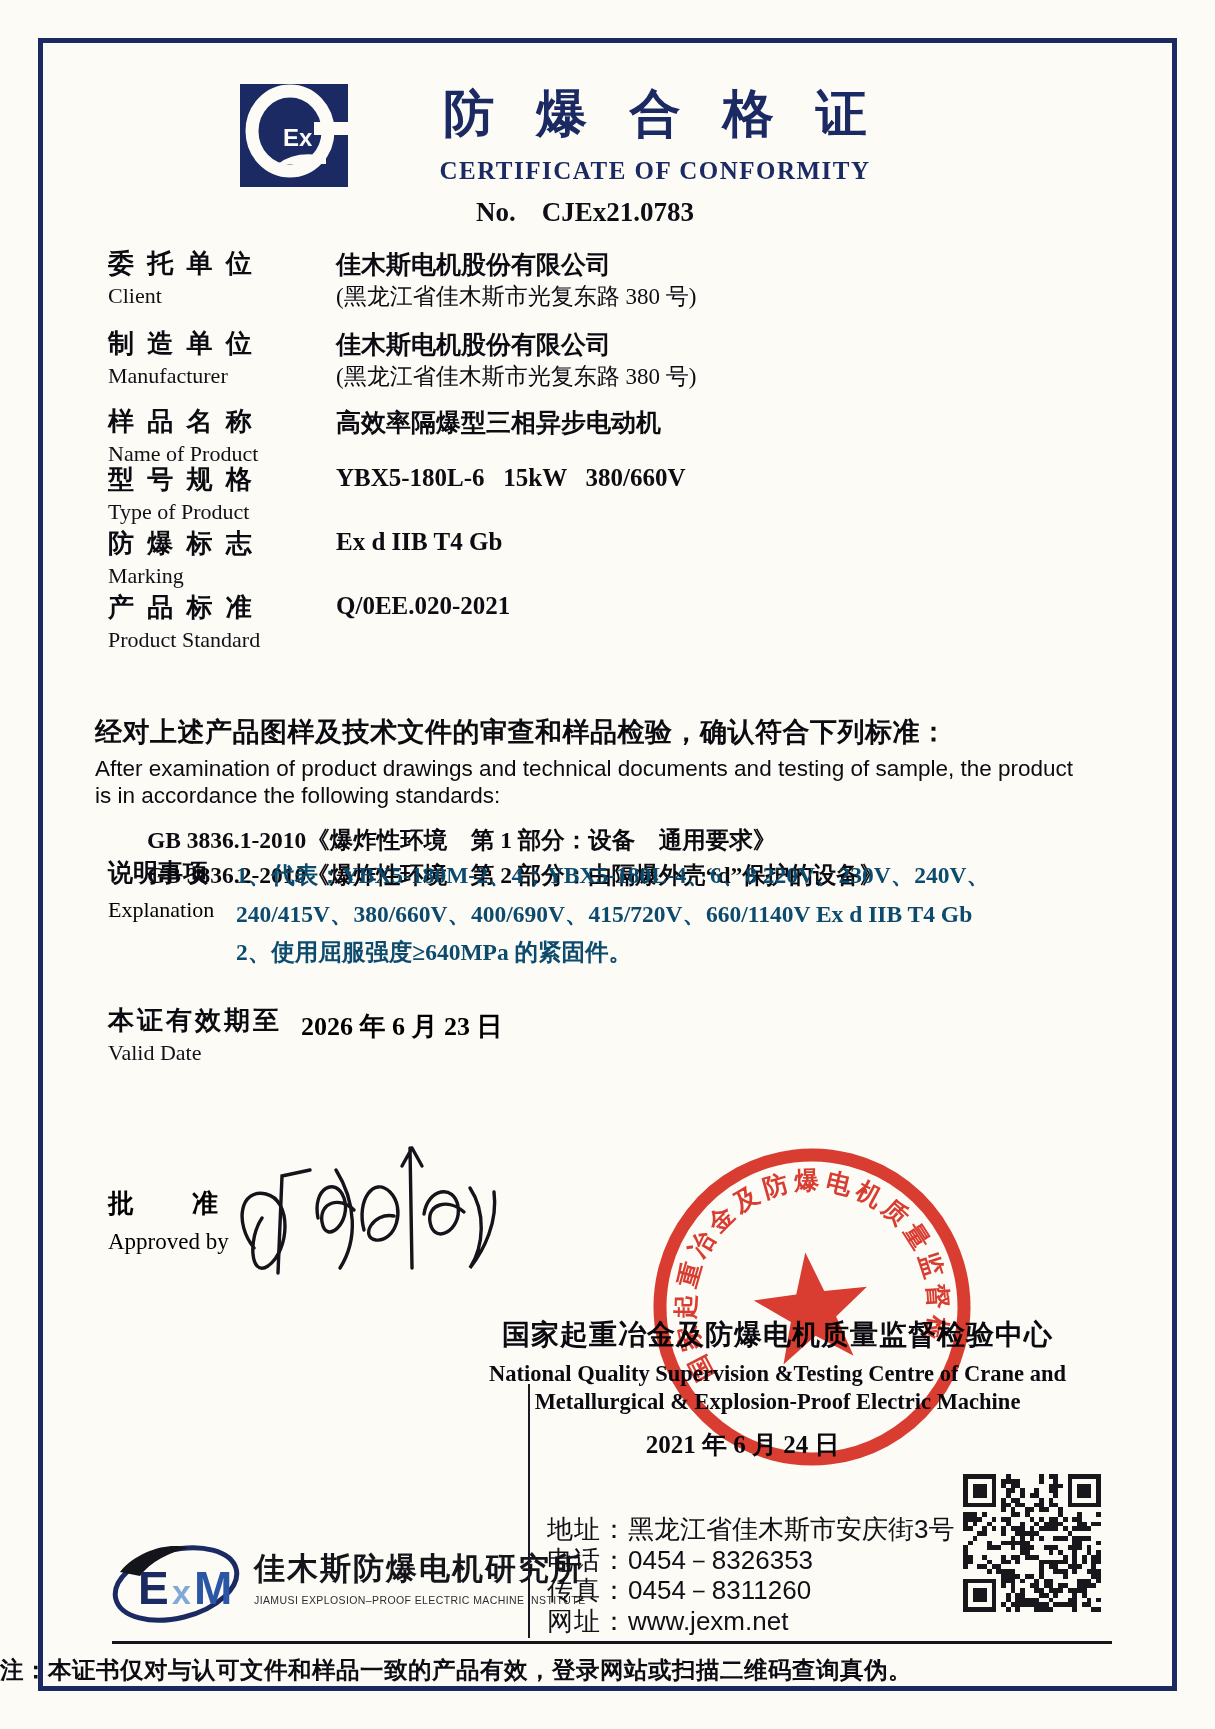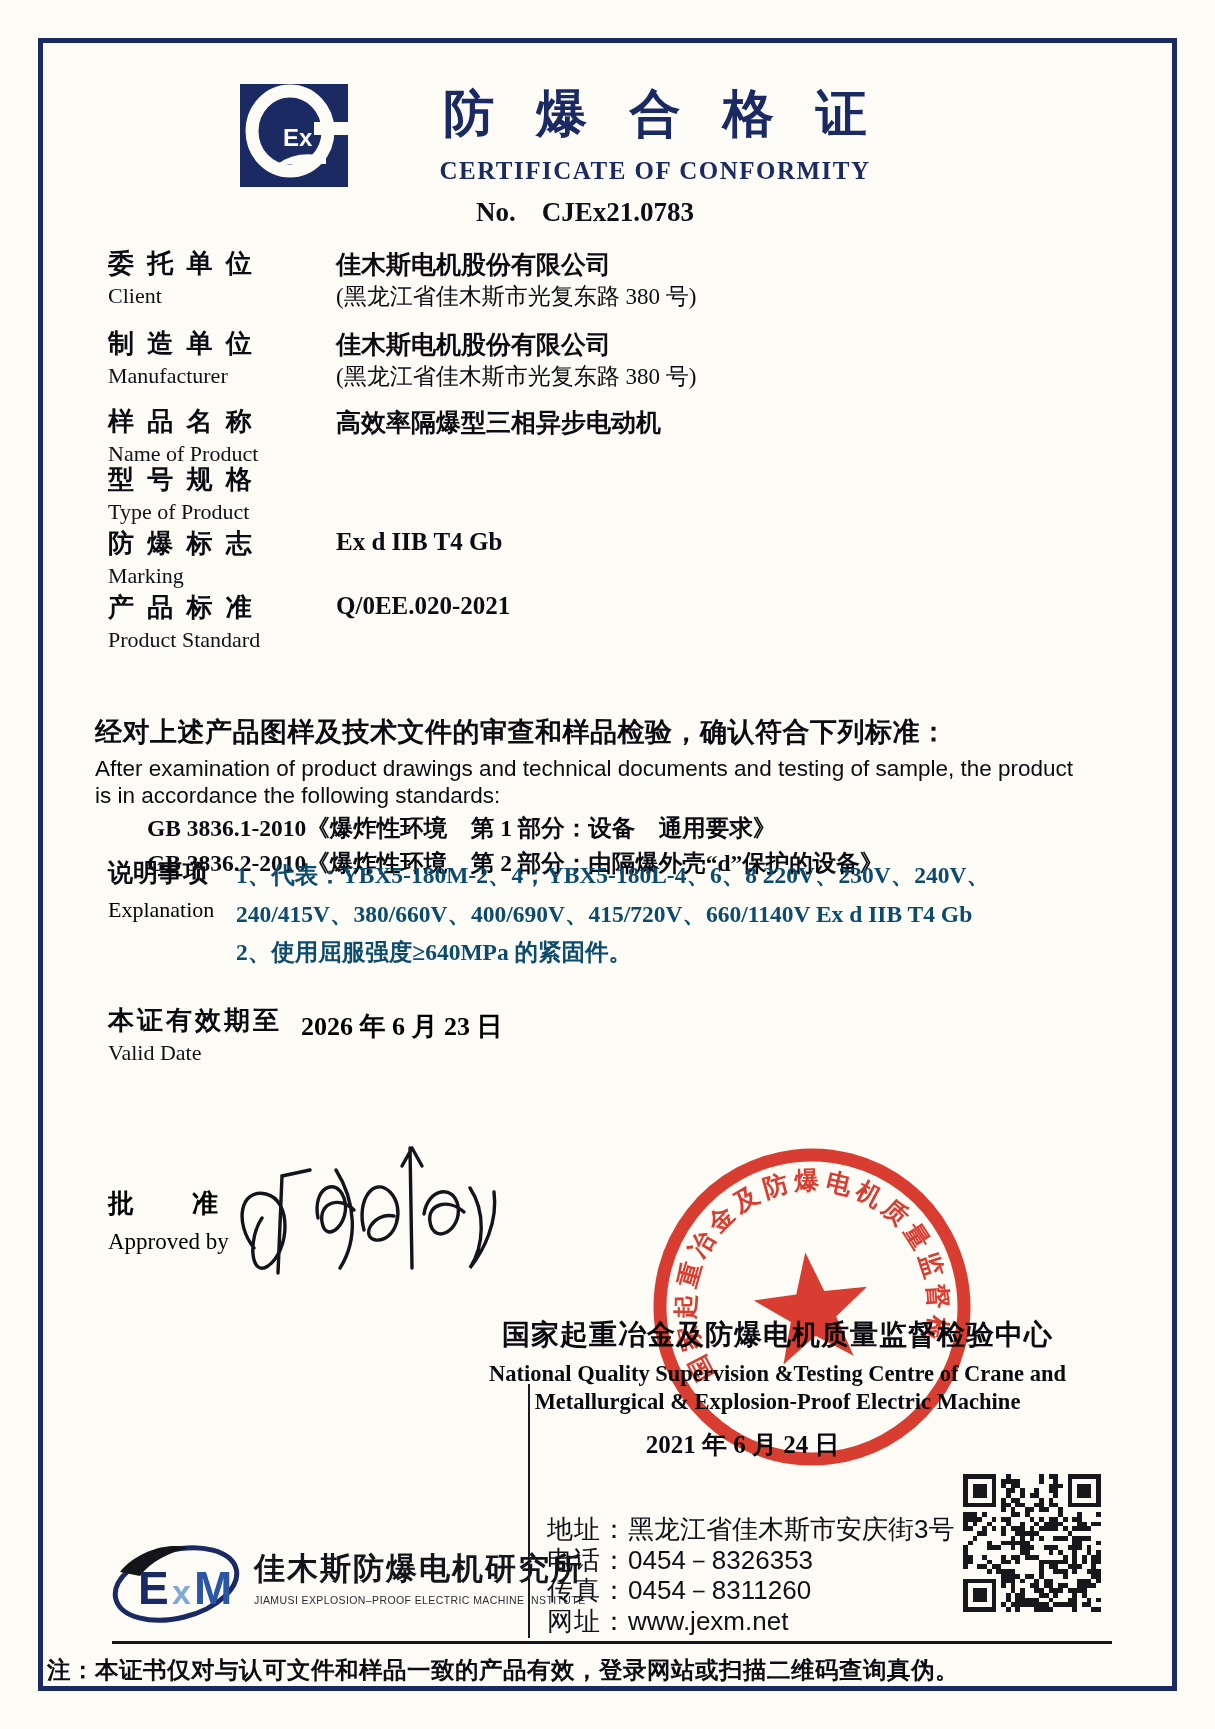--- a/index.html
+++ b/index.html
@@ -21,21 +21,21 @@
   .f-label .cn{font-weight:700;font-size:26px;letter-spacing:3px;color:#0b0b12;white-space:nowrap;}
   .f-label .en{font-family:"Liberation Serif",serif;font-size:22px;color:#101016;margin-top:2px;white-space:nowrap;}
   .f-value{font-family:"Liberation Serif",serif;font-size:25px;color:#0c0c12;padding-top:2px;white-space:pre;}
   .f-value .main{font-weight:600;}
   .f-value .sub{font-size:23px;font-weight:400;margin-top:0;}
 
   
   .statement{position:absolute;left:95px;top:714px;width:1045px;color:#0b0b11;}
   .st-cn{font-size:27px;font-weight:700;letter-spacing:0.5px;white-space:nowrap;}
   .st-en{font-family:Liberation Sans, sans-serif;font-size:22.5px;line-height:27px;margin-top:5px;white-space:nowrap;}
-  .standards{margin:2px 0 0 52px;font-family:"Liberation Serif",serif;font-size:23.5px;font-weight:700;line-height:35px;white-space:nowrap;}
+  .standards{margin:14px 0 0 52px;font-family:"Liberation Serif",serif;font-size:23.5px;font-weight:700;line-height:35px;white-space:nowrap;}
 
   
   .explanation{position:absolute;left:108px;top:856px;display:flex;justify-content:space-between;}
   .exp-label{width:128px;flex:0 0 128px;}
   .exp-label .cn{font-weight:700;font-size:25px;color:#0b0b12;white-space:nowrap;}
   .exp-label .en{font-family:"Liberation Serif",serif;font-size:22px;margin-top:8px;}
   .exp-lines{font-family:"Liberation Serif",serif;font-size:23.5px;font-weight:600;line-height:38.5px;color:#0c4a6e;white-space:nowrap;}
 
   
   .valid-row{position:absolute;left:108px;top:1003px;display:flex;}
@@ -57,21 +57,21 @@
   
   .jexm-logo{position:absolute;left:110px;top:1532px;width:140px;height:100px;}
   .institute{position:absolute;left:254px;top:1548px;}
   .institute .cn{font-size:31px;font-weight:700;letter-spacing:2px;color:#14141b;white-space:nowrap;}
   .institute .en{font-size:10.5px;letter-spacing:.4px;color:#2c2c33;margin-top:4px;white-space:nowrap;}
   .v-divider{position:absolute;left:528px;top:1384px;height:254px;border-left:2px solid #1a1a20;}
   .contacts{position:absolute;left:547px;top:1514px;font-size:26px;color:#101016;line-height:30.5px;}
   .contacts .lbl{letter-spacing:1px;}
   .qr{position:absolute;left:963px;top:1474px;width:138px;height:138px;}
   .footer-rule{position:absolute;left:112px;top:1641px;width:1000px;height:3px;background:#15151a;}
-  .note{position:absolute;left:0;top:1654px;width:1006px;text-align:center;font-size:23.5px;font-weight:700;color:#0c0c12;letter-spacing:.5px;white-space:nowrap;}
+  .note{position:absolute;left:0;top:1654px;width:1006px;font-size:23.5px;font-weight:700;color:#0c0c12;letter-spacing:.5px;white-space:nowrap;}
 </style>
 </head>
 <body>
 
 <div class="page">
   <div class="frame"></div>
 
   <div class="ex-logo">
     <svg viewBox="0 0 108 103" width="108" height="103">
       <rect x="0" y="0" width="108" height="103" fill="#1c2a63"></rect>
@@ -110,20 +110,21 @@
         <div class="cn">样 品 名 称</div>
         <div class="en">Name of Product</div>
       </div>
     <div class="f-value"><div class="main">高效率隔爆型三相异步电动机</div></div>
   </div>
   <div class="field-row" style="top:462px">
     <div class="f-label">
         <div class="cn">型 号 规 格</div>
         <div class="en">Type of Product</div>
       </div>
+    <div class="f-value"><div class="main">YBX5-180L-6   15kW   380/660V</div></div>
   </div>
   <div class="field-row" style="top:526px">
     <div class="f-label">
         <div class="cn">防 爆 标 志</div>
         <div class="en">Marking</div>
       </div>
     <div class="f-value"><div class="main">Ex d IIB T4 Gb</div></div>
   </div>
   <div class="field-row" style="top:590px">
     <div class="f-label">

